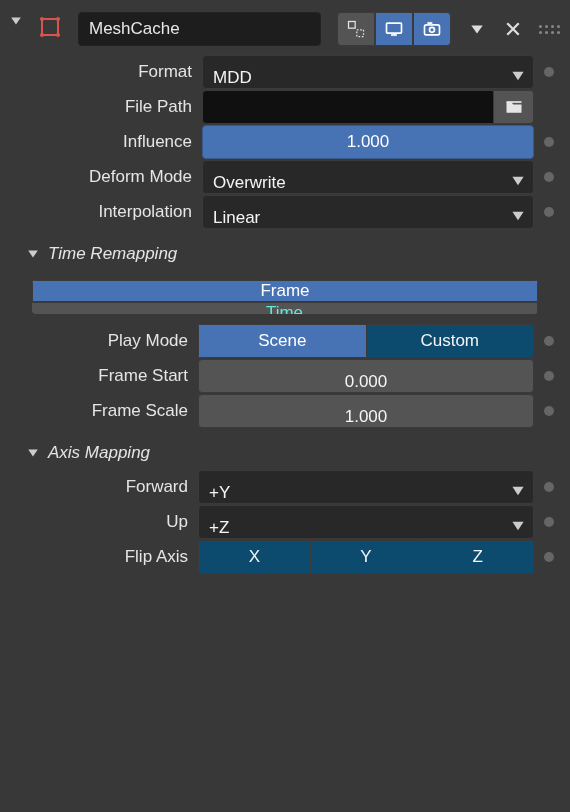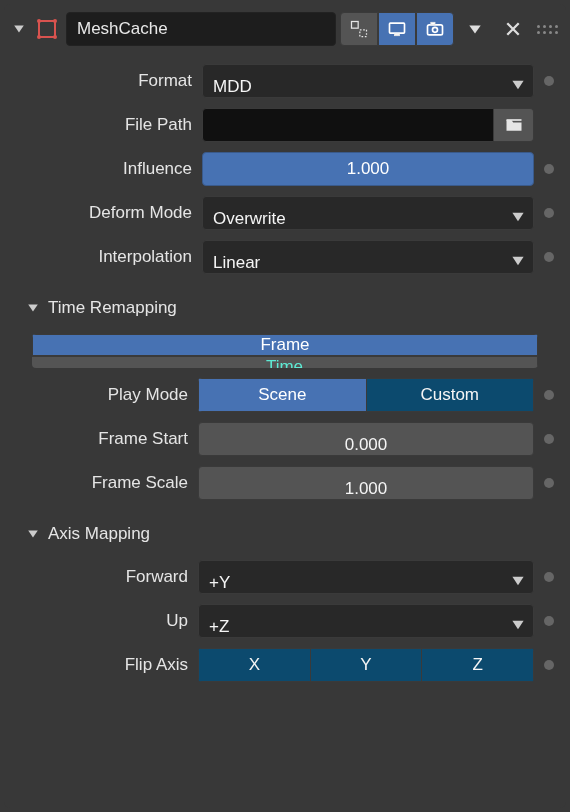--- a/index.html
+++ b/index.html
@@ -1,54 +1,54 @@
 <!DOCTYPE html>
 <html><head>
 <meta charset="utf-8">
 <style>
   * { box-sizing: border-box; margin: 0; padding: 0; font-family: -apple-system, BlinkMacSystemFont, "Segoe UI", sans-serif; }
   body { background: #383838; width: 570px; height: 812px; color: #e5e5e5; font-size: 16px; padding: 4px; }
   .panel { background: #383838; border-radius: 6px; height: 100%; padding: 2px; }
 
-  .header-row { display: flex; align-items: center; gap: 4px; padding: 6px 4px 8px 4px; }
+  .header-row { display: flex; align-items: flex-start; gap: 16px; padding: 6px 4px 8px 4px; }
   .tri { width: 18px; height: 18px; display: flex; align-items: center; justify-content: center; color: #ccc; cursor: pointer; }
   .tri svg { width: 12px; height: 12px; fill: #ccc; }
 
   .mod-icon { width: 30px; height: 30px; display: flex; align-items: center; justify-content: center; }
   .name-field { flex: 1; background: #1d1d1d; border: 1px solid #222; border-radius: 4px; height: 34px; padding: 0 10px; color: #e8e8e8; font-size: 17px; }
 
   .icon-toggle-group { display: flex; gap: 0; }
   .icon-toggle { width: 38px; height: 34px; background: #545454; border: 1px solid #3a3a3a; display: flex; align-items: center; justify-content: center; cursor: pointer; }
   .icon-toggle.first { border-top-left-radius: 4px; border-bottom-left-radius: 4px; }
   .icon-toggle.last { border-top-right-radius: 4px; border-bottom-right-radius: 4px; }
   .icon-toggle.active { background: #4772b3; }
   .icon-toggle svg { width: 20px; height: 20px; fill: #e5e5e5; stroke: #e5e5e5; }
 
   .chev-btn { width: 34px; height: 34px; display: flex; align-items: center; justify-content: center; cursor: pointer; }
   .x-btn { width: 34px; height: 34px; display: flex; align-items: center; justify-content: center; cursor: pointer; font-size: 22px; color: #ddd; }
   .grip { width: 26px; height: 34px; display: flex; align-items: center; justify-content: center; color: #888; }
   .grip-dots { display: grid; grid-template-columns: repeat(4, 3px); grid-template-rows: repeat(2, 3px); gap: 3px; }
   .grip-dots div { background: #888; border-radius: 50%; }
 
-  .row { display: flex; align-items: center; height: 34px; margin: 10px 4px; gap: 8px; }
+  .row { display: flex; align-items: center; height: 34px; margin: 1px 4px; gap: 8px; }
   .row-label { width: 184px; text-align: right; color: #e5e5e5; font-size: 17px; padding-right: 2px; }
   .row-ctrl { flex: 1; height: 34px; display: flex; }
   .dot { width: 10px; height: 10px; border-radius: 50%; background: #666; margin-left: 2px; margin-right: 6px; }
 
   .dropdown { flex: 1; background: #282828; border: 1px solid #3a3a3a; border-radius: 4px; height: 34px; display: flex; align-items: flex-end; padding: 0 10px; color: #f5f5f5; position: relative; font-size: 17px; }
   .dropdown .dd-chev { position: absolute; right: 8px; }
   .dd-chev svg { width: 14px; height: 14px; fill: #ccc; }
 
   .path-field { flex: 1; background: #101010; border: 1px solid #3a3a3a; border-radius: 4px 0 0 4px; height: 34px; }
   .folder-btn { width: 40px; height: 34px; background: #545454; border: 1px solid #3a3a3a; border-left: none; border-radius: 0 4px 4px 0; display: flex; align-items: center; justify-content: center; }
 
   .slider { flex: 1; background: #4772b3; border: 1px solid #3a5a8a; border-radius: 4px; height: 34px; display: flex; align-items: center; justify-content: center; color: #fff; font-size: 17px; }
   .num-field { flex: 1; background: #545454; border: 1px solid #3a3a3a; border-radius: 4px; height: 34px; display: flex; align-items: flex-end; justify-content: center; color: #f5f5f5; font-size: 17px; }
 
-  .subheader { display: flex; align-items: center; gap: 6px; padding: 14px 4px 6px 18px; color: #e5e5e5; font-size: 17px; }
+  .subheader { display: flex; align-items: center; gap: 6px; padding: 14px 4px 6px 18px; color: #e5e5e5; font-size: 17px; font-style: italic; }
 
   .tab-group { display: flex; margin: 10px 26px 10px 26px; height: 34px; border-radius: 4px; overflow: hidden; flex-direction: column; }
   .tab { flex: 1; background: #545454; border: 1px solid #3a3a3a; display: flex; align-items: center; justify-content: center; font-size: 17px; color: #5eead4; cursor: pointer; }
   .tab:not(:first-child) { border-left: none; }
   .tab.active { background: #4772b3; color: #fff; }
 
   .seg-group { flex: 1; display: flex; height: 34px; border-radius: 4px; overflow: hidden; }
   .seg { flex: 1; background: #0c4a6e; border: 1px solid #3a3a3a; display: flex; align-items: center; justify-content: center; font-size: 17px; color: #f5f5f5; cursor: pointer; }
   .seg:not(:first-child) { border-left: none; }
   .seg.active { background: #4772b3; color: #fff; }

